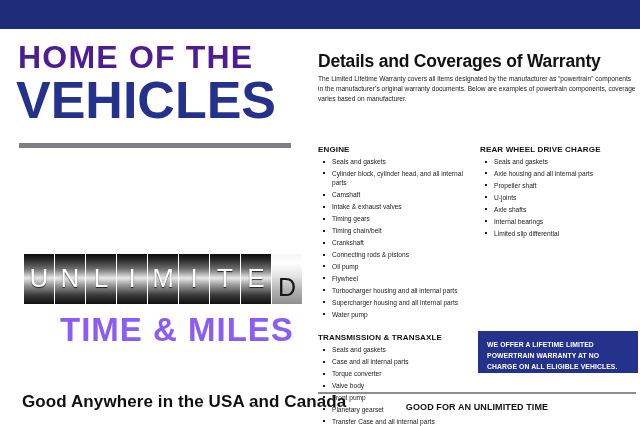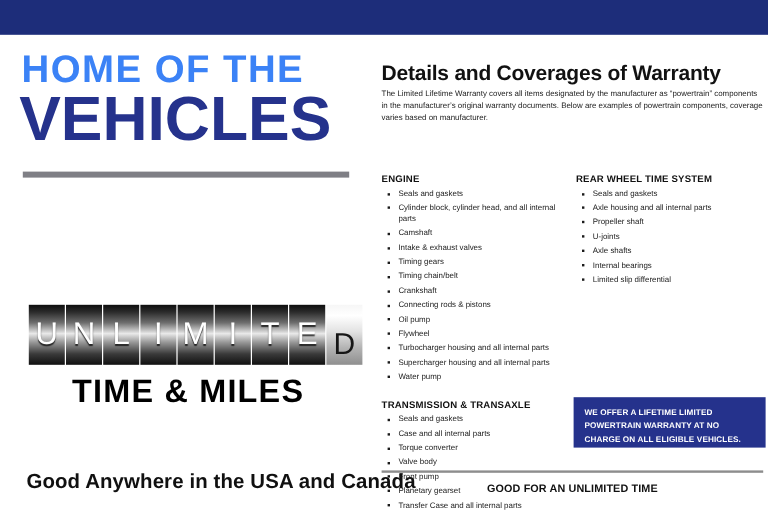--- a/index.html
+++ b/index.html
@@ -37,21 +37,21 @@
   }
 
   .hdr-home {
     position: absolute;
     left: 18px;
     top: 12px;
     width: 280px;
     font-size: 32px;
     font-weight: bold;
     letter-spacing: 1.2px;
-    color: #3b82f6;
+    color: #4c1d95;
     line-height: 1;
     white-space: nowrap;
     transform: scaleX(1.0);
   }
   .hdr-lifetime {
     position: absolute;
     left: 16px;
     top: 45px;
     width: 290px;
     font-size: 52px;
@@ -130,24 +130,24 @@
   .odo-cell.light .ch {
     color: #161616;
     text-shadow: none;
     top: 8px;
     font-size: 25px;
   }
   #time-miles {
     position: absolute;
     left: 60px;
     top: 282px;
-    font-size: 27px;
+    font-size: 33px;
     font-weight: bold;
     letter-spacing: 1px;
-    color: #000000;
+    color: #8b5cf6;
     white-space: nowrap;
   }
   #good-anywhere {
     position: absolute;
     left: 22px;
     top: 363px;
     font-size: 17px;
     font-weight: bold;
     color: #101010;
     letter-spacing: .1px;
@@ -351,21 +351,21 @@
             <li>Torque converter</li>
             <li>Valve body</li>
             <li>Front pump</li>
             <li>Planetary gearset</li>
             <li>Transfer Case and all internal parts</li>
           </ul>
         </div>
       </div>
     <div class="col-right">
         <div class="sec-block">
-          <div class="sec-title">REAR WHEEL TIME SYSTEM</div>
+          <div class="sec-title">REAR WHEEL DRIVE CHARGE</div>
           <ul class="items">
             <li>Seals and gaskets</li>
             <li>Axle housing and all internal parts</li>
             <li>Propeller shaft</li>
             <li>U-joints</li>
             <li>Axle shafts</li>
             <li>Internal bearings</li>
             <li>Limited slip differential</li>
           </ul>
         </div>

